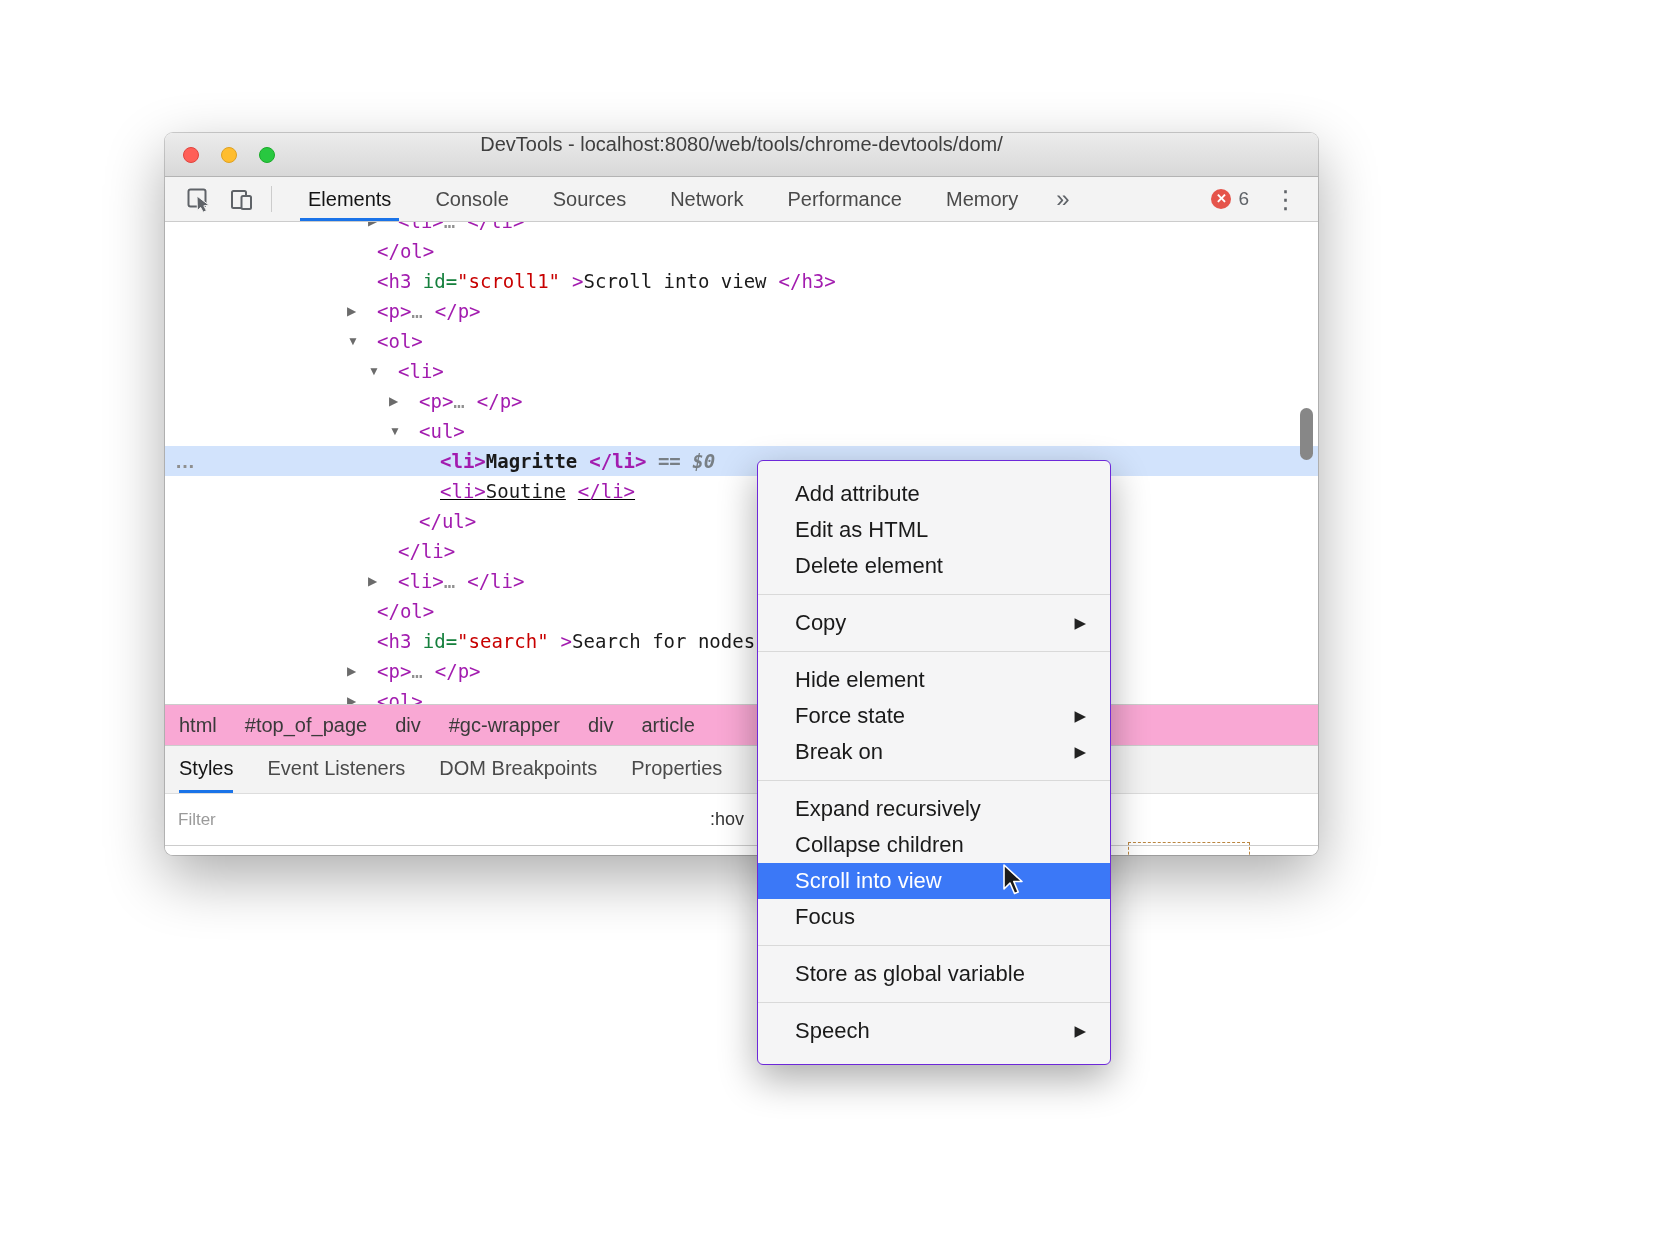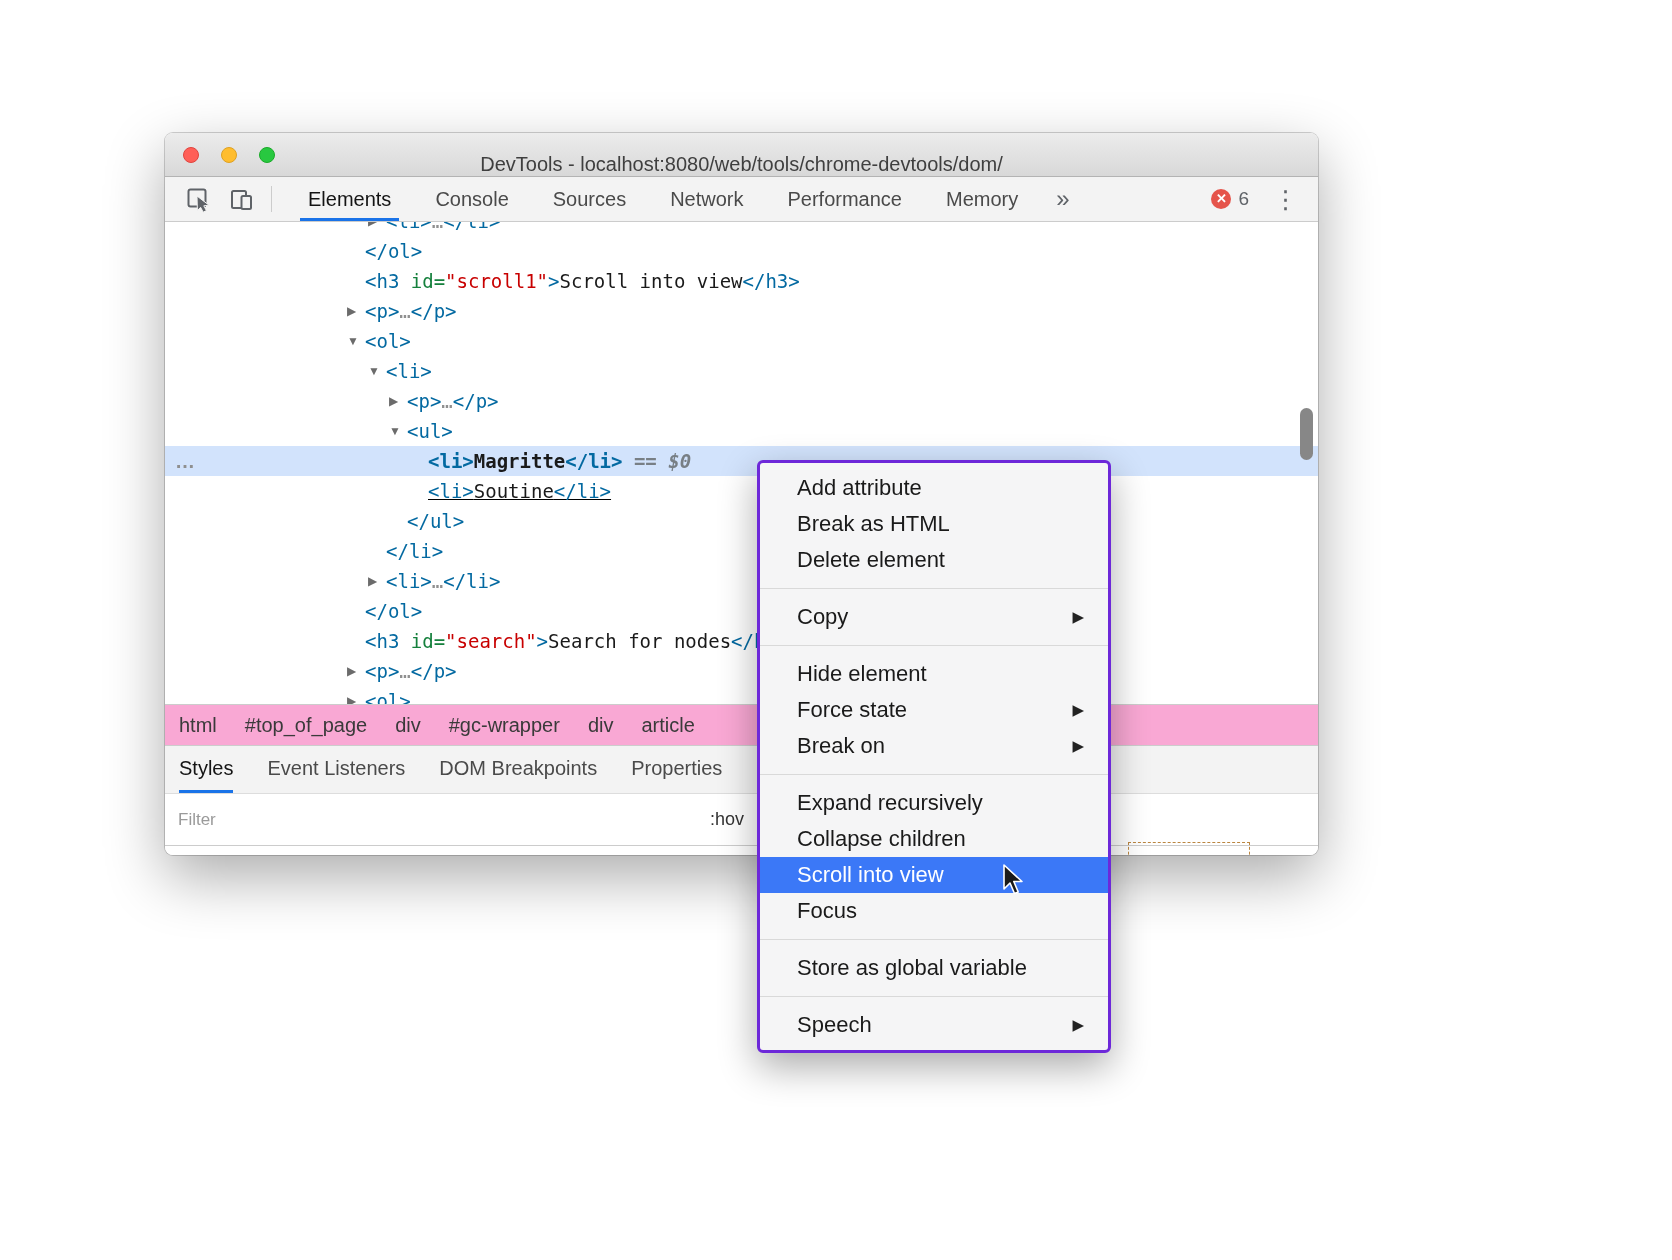--- a/index.html
+++ b/index.html
@@ -7,21 +7,21 @@
               font-family:"Liberation Sans", sans-serif; }
 
   
   .window { position:absolute; left:165px; top:133px; width:1153px; height:722px;
             border-radius:8px; background:#fff; overflow:hidden; z-index:10;
             box-shadow:0 0 0 1px rgba(0,0,0,.18), 0 22px 60px rgba(0,0,0,.33); }
 
   
   .titlebar { height:44px; background:linear-gradient(#ececec,#d8d8d8);
               border-bottom:1px solid #b3b3b3; position:relative;
-              display:flex; align-items:flex-end; justify-content:center; }
+              display:flex; align-items:flex-start; justify-content:center; }
   .traffic { position:absolute; left:18px; top:0; height:100%; display:flex; align-items:center; gap:22px; }
   .tl { width:16px; height:16px; border-radius:50%; }
   .tl-close { background:#ff5f57; border:1px solid #e0443e; }
   .tl-min   { background:#ffbd2e; border:1px solid #dea123; }
   .tl-zoom  { background:#28c840; border:1px solid #1aab29; }
   .win-title { font-size:20px; color:#3f3f3f; }
 
   
   .toolbar { height:45px; background:#f3f3f3; border-bottom:1px solid #ccc;
              display:flex; align-items:center; padding:0 16px 0 20px; }
@@ -45,21 +45,21 @@
   .tree { position:relative; height:482px; overflow:hidden; background:#fff;
           font-family:"DejaVu Sans Mono", monospace; font-size:19px; }
   .tree-line { position:relative; height:30px; line-height:30px; white-space:pre; }
   .tree-line:first-child { margin-top:-16px; }
   .tree-line.hl { background:var(--sel-blue,#d2e3fc); }
   .row-marker { position:absolute; left:10px; top:0; color:#8f8f8f; font-weight:700;
                 font-family:"Liberation Sans",sans-serif; font-size:20px; letter-spacing:1px; }
   .arrow { position:absolute; top:0; font-size:12px; color:#6b6b6b;
            font-family:"Liberation Sans",sans-serif; line-height:30px; }
   .code { display:inline-block; }
-  .tk-tg { color:#0369a1; }
+  .tk-tg { color:#a21caf;margin-left:12px; }
   .tk-at { color:#15803d; }
   .tk-av { color:#c80000; }
   .tk-tx { color:#1a1a1a; }
   .tk-dm { color:#909090; }
   .tk-eq { color:#787f85; }
   .tk-d0 { color:#787f85; font-style:italic; }
   .scroll-thumb { position:absolute; right:5px; top:186px; width:13px; height:52px;
                   background:#878787; border-radius:7px; }
 
   
@@ -79,22 +79,22 @@
   .filter-input { border:none; outline:none; font-size:17px; padding-left:13px; width:545px;
                   color:#333; background:transparent; font-family:"Liberation Sans",sans-serif; }
   .filter-input::placeholder { color:#9a9a9a; }
   .hov-btn { font-size:18px; color:#333; white-space:nowrap; }
   .bottom-strip { height:9px; background:#fff; }
   .boxmodel-fragment { position:absolute; left:963px; top:709px; width:122px; height:32px;
                        border:1px dashed #bb8640; background:transparent; }
 
   
   .context-menu { position:absolute; left:757px; top:460px; width:354px;
-                  background:#f5f5f6; border:3px solid #6d28d9; border-radius:6px;
-                  box-shadow:0 14px 38px rgba(0,0,0,.33); padding:7px 0; z-index:50;
+                  background:#f5f5f6; border:1px solid #6d28d9; border-radius:6px;
+                  box-shadow:0 14px 38px rgba(0,0,0,.33); padding:15px 0; z-index:50;
                   font-size:22px; color:#1a1a1a; }
   .menu-item { height:36px; display:flex; align-items:center; padding:0 24px 0 37px; white-space:nowrap; }
   .menu-item.active { background:var(--menu-hl,#3b78f7); color:#fff; }
   .submenu-arrow { margin-left:auto; font-size:15px; color:#222; }
   .menu-sep { height:1px; background:#d9d9d9; margin:10px 0; }
 
   
   .cursor { position:absolute; left:1002px; top:864px; z-index:60; pointer-events:none; }
 </style>
 </head>
@@ -189,21 +189,21 @@
   <div class="bottom-strip"></div>
   <div class="boxmodel-fragment"></div>
 
 </div>
 
 <div class="context-menu" id="context-menu">
     <div class="menu-item">
       <span>Add attribute</span>
     </div>
     <div class="menu-item">
-      <span>Break as HTML</span>
+      <span>Edit as HTML</span>
     </div>
     <div class="menu-item">
       <span>Delete element</span>
     </div>
     <div class="menu-sep"></div>
     <div class="menu-item">
       <span>Copy</span>
       <span class="submenu-arrow">▶</span>
     </div>
     <div class="menu-sep"></div>

